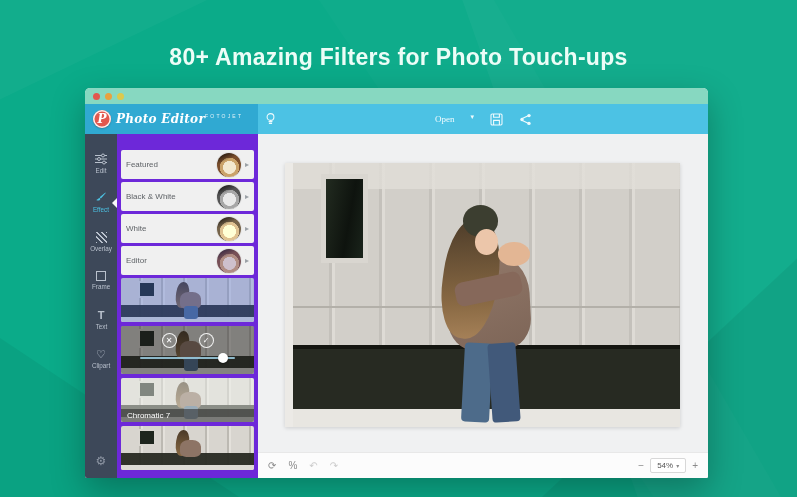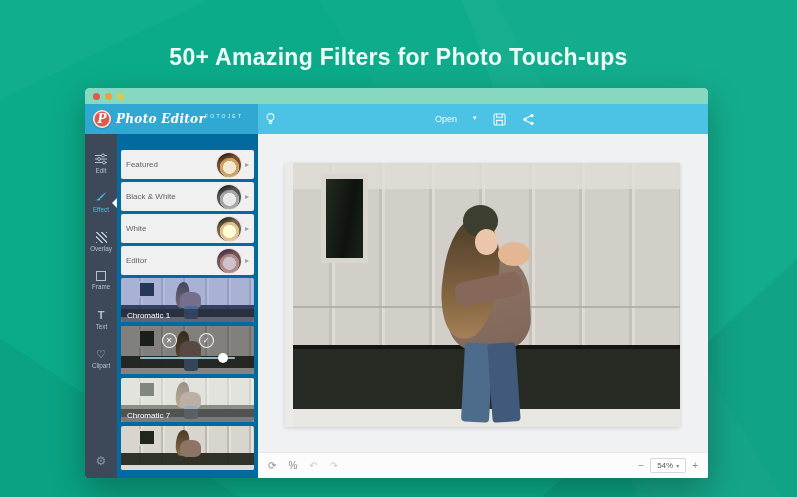--- a/index.html
+++ b/index.html
@@ -30,21 +30,21 @@
   .mono { width:18px; height:18px; border-radius:50%; background:#e2584e; color:#fff;
     font-family:"DejaVu Serif", serif; font-style:italic; font-weight:bold; font-size:12px;
     display:flex; align-items:center; justify-content:center; box-shadow:inset 0 0 0 1.5px rgba(255,255,255,.9), 0 1px 2px rgba(0,0,0,.2); }
   .brandwrap { display:flex; flex-direction:row; line-height:1; }
   .brand { font-family:"DejaVu Serif", serif; font-style:italic; font-weight:bold; color:#fff; font-size:12px; letter-spacing:.3px; }
   .subbrand { font-size:5px; letter-spacing:2.2px; color:rgba(255,255,255,.85); text-align:right; margin-top:1px; }
 
   .bulb { margin-left:6px; align-self:center; }
   .opengroup { position:absolute; left:350px; top:0; height:30px; display:flex; align-items:center; gap:16px; }
   .openbtn { background:none; border:none; color:#f0fbfe; font-size:9px; display:flex; gap:16px;
-    font-family:Liberation Sans, sans-serif; cursor:pointer; }
+    font-family:Liberation Serif, serif; cursor:pointer; }
   .caret { font-size:7px; line-height:1; }
   .hicon { display:flex; align-items:center; }
 
   .body { display:flex; height:344px; }
 
   
   .sidebar { width:32px; background:#3d4859; flex:none; display:flex; flex-direction:column; align-items:center;
     padding-top:10px; position:relative; }
   .side-item { width:100%; height:39px; display:flex; flex-direction:column; align-items:center; justify-content:center;
     gap:2px; color:#b9c1cd; position:relative; cursor:pointer; }
@@ -53,21 +53,21 @@
   .side-item.active .notch { position:absolute; right:0; top:50%; transform:translateY(-50%);
     width:0; height:0; border:5px solid transparent; border-right-color:#f7f8f8; }
   .glyph-ic { font-size:11px; line-height:1; }
   .overlay-ic { width:11px; height:11px;
     background:repeating-linear-gradient(45deg, currentColor 0 1.4px, transparent 1.4px 3.6px); }
   .frame-ic { width:10px; height:10px; border:1.4px solid currentColor; }
   .t-ic { font-size:11px; font-weight:bold; line-height:1; }
   .gearwrap { position:absolute; bottom:10px; left:0; width:100%; text-align:center; color:#8d95a3; font-size:12px; cursor:pointer; }
 
   
-  .filters { width:141px; background:#0369a1; flex:none; padding:16px 4px 0 4px; overflow:hidden; position:relative; }
+  .filters { width:141px; background:#6d28d9; flex:none; padding:16px 4px 0 4px; overflow:hidden; position:relative; }
   .cat-row { height:29px; background:#f0f0f0; border-radius:2px; margin-bottom:3px; display:flex; align-items:center;
     padding:0 5px; cursor:pointer; }
   .cat-row .cl { font-size:8px; color:#5f6367; flex:1; }
   .latte { width:24px; height:24px; border-radius:50%; flex:none; margin-right:4px;
     background:
       linear-gradient(155deg, rgba(48,32,20,.85) 0 16%, rgba(48,32,20,0) 34%),
       radial-gradient(circle at 52% 60%, #f3e9cf 0 33%, #caa36a 35% 50%, #7a4e2c 52% 78%, #5d3a20 80% 100%);
     box-shadow:0 0 0 1px rgba(0,0,0,.05); }
   .latte.bw { filter:grayscale(1); }
   .latte.sepia { filter:sepia(.85) saturate(1.05); }
@@ -150,21 +150,21 @@
 </style>
 </head>
 <body>
 
 <div class="facet f1"></div>
 <div class="facet f2"></div>
 <div class="facet f3"></div>
 <div class="facet f4"></div>
 <div class="facet f5"></div>
 
-<div class="headline">50+ Amazing Filters for Photo Touch-ups</div>
+<div class="headline">80+ Amazing Filters for Photo Touch-ups</div>
 
 <div class="window">
 
   <div class="titlebar">
     <span class="dot r"></span>
     <span class="dot o"></span>
     <span class="dot y"></span>
   </div>
 
   <div class="header">
@@ -274,21 +274,20 @@
 
 
       <div class="thumb">
         <div class="mini">
           <div class="m-win"></div>
             <div class="m-hair"></div>
             <div class="m-body"></div>
             <div class="m-jeans"></div>
           <div class="tint blue"></div>
         </div>
-        <div class="m-label">Chromatic 1</div>
       </div>
 
       <div class="thumb sel">
         <div class="mini">
           <div class="m-win"></div>
             <div class="m-hair"></div>
             <div class="m-body"></div>
             <div class="m-jeans"></div>
         </div>
         <div class="sel-overlay"></div>

